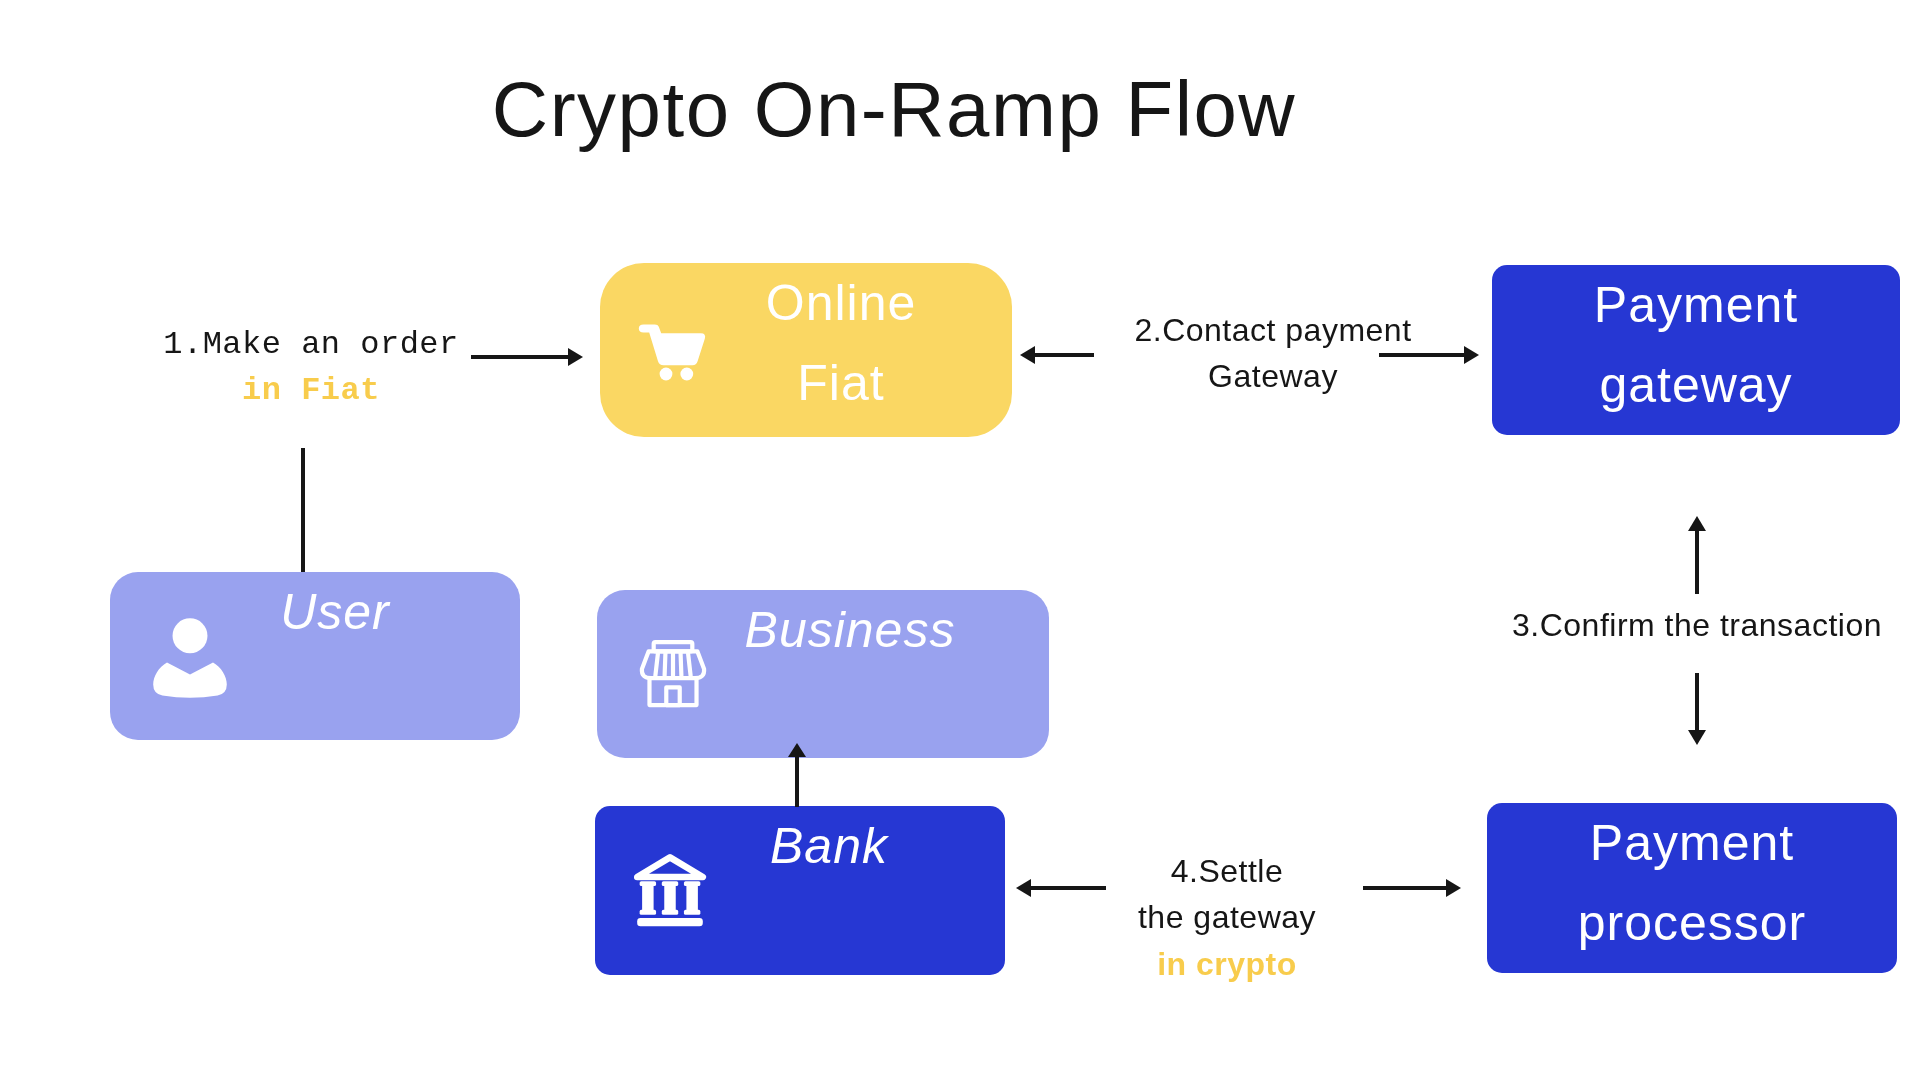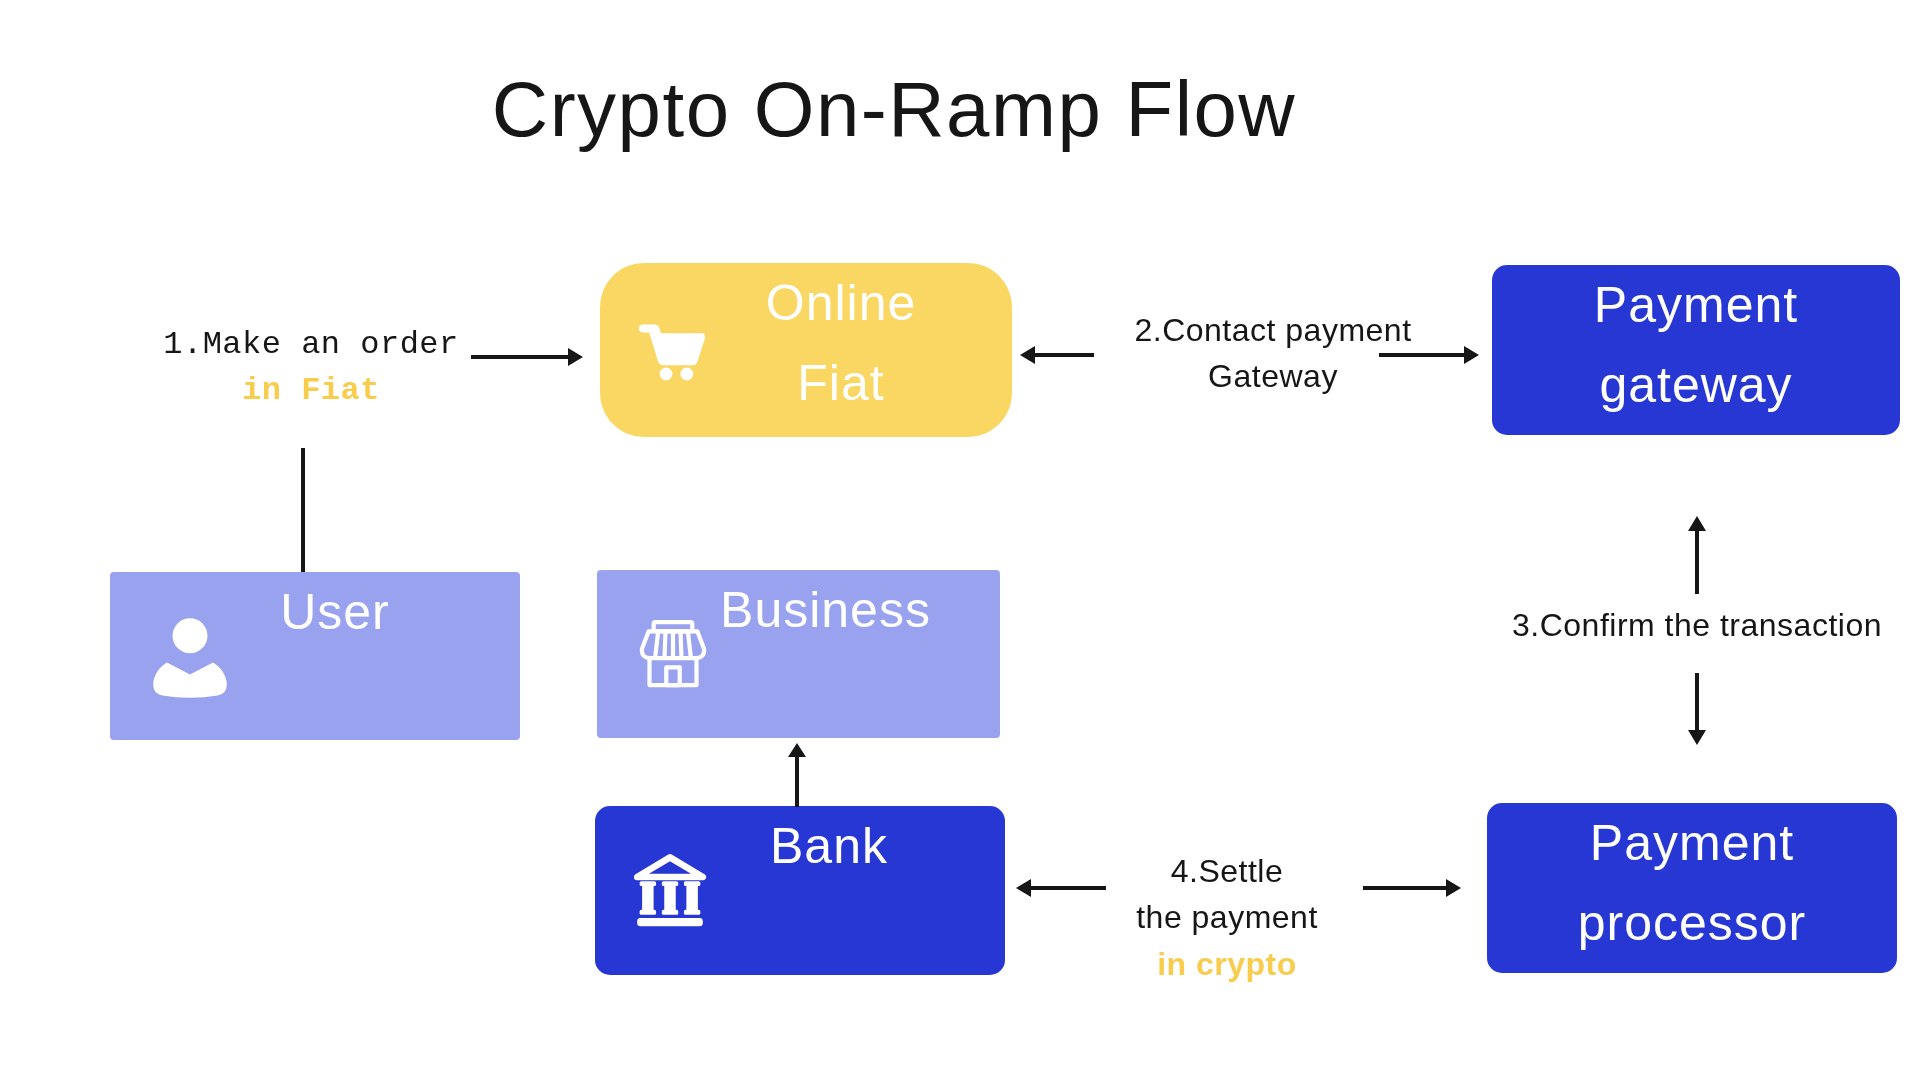--- a/index.html
+++ b/index.html
@@ -9,21 +9,21 @@
   *{box-sizing:border-box;}
   body{margin:0;width:1920px;height:1080px;overflow:hidden;background:var(--canvas);
        font-family:"Liberation Sans", sans-serif;}
   .canvas{position:relative;width:1920px;height:1080px;background:var(--canvas);}
   .title{position:absolute;left:894px;top:64px;transform:translateX(-50%);
          font-size:78px;font-weight:400;letter-spacing:1.5px;color:var(--ink);white-space:nowrap;}
   .node{position:absolute;display:flex;justify-content:center;color:var(--box_text);}
   .node .label{text-align:center;font-size:50px;line-height:1.6;letter-spacing:1px;white-space:nowrap;}
   .node .icon{position:absolute;left:34px;top:50%;transform:translateY(-50%);display:block;}
   .box-yellow{background:var(--yellow_box);border-radius:44px;}
-  .box-peri{background:var(--periwinkle_box);border-radius:4px;}
+  .box-peri{background:var(--periwinkle_box);border-radius:28px;font-style:italic;}
   .box-blue{background:var(--blue_box);border-radius:15px;}
   .step{position:absolute;transform:translateX(-50%);text-align:center;
         font-size:32px;line-height:1.45;letter-spacing:0.5px;color:var(--ink);white-space:nowrap;}
   .step .hl{color:var(--accent_yellow_text);font-weight:700;}
   .vline{position:absolute;width:4px;background:var(--ink);}
   .arrow{position:absolute;display:block;}
   .arrow line,.arrow path{stroke:#161616;stroke-width:4;fill:none;}
   .arrow polygon{fill:#161616;}
 </style>
 </head>
@@ -53,21 +53,21 @@
   </div>
 
   <div class="node box-peri" style="left:110px;top:572px;width:410px;height:168px;">
     <svg class="icon" width="92" height="92" viewBox="0 0 100 100">
       <circle cx="50" cy="28" r="19" fill="#fff"></circle>
       <path fill="#fff" d="M25 57 L50 70 L75 57 C84 62 90 72 90 81 Q90 91 80 93 Q50 98 20 93 Q10 91 10 81 C10 72 16 62 25 57 Z"></path>
     </svg>
     <div class="label" style="margin-left:40px;">User</div>
   </div>
 
-  <div class="node box-peri" style="left:597px;top:570px;width:403px;height:168px;">
+  <div class="node box-peri" style="left:597px;top:590px;width:452px;height:168px;">
     <svg class="icon" width="84" height="84" viewBox="0 0 100 100" fill="none" stroke="#fff" stroke-width="5" stroke-linejoin="round" stroke-linecap="round">
       <rect x="27" y="12" width="46" height="11" rx="2"></rect>
       <path d="M21 23 L13 44 Q12 55 24 55 L76 55 Q88 55 87 44 L79 23 Z"></path>
       <path d="M32 26 L29 52 M41 25 L40 52 M50 24 V52 M59 25 L60 52 M68 26 L71 52"></path>
       <path d="M22 55 V87 H78 V55"></path>
       <rect x="42" y="66" width="16" height="21"></rect>
     </svg>
     <div class="label" style="margin-left:54px;">Business</div>
   </div>
 
@@ -80,21 +80,21 @@
         <rect x="67" y="38" width="20" height="6" rx="2"></rect>
         <rect x="16" y="43" width="14" height="31"></rect>
         <rect x="43" y="43" width="14" height="31"></rect>
         <rect x="70" y="43" width="14" height="31"></rect>
         <rect x="13" y="73" width="20" height="6" rx="2"></rect>
         <rect x="40" y="73" width="20" height="6" rx="2"></rect>
         <rect x="67" y="73" width="20" height="6" rx="2"></rect>
         <rect x="10" y="83" width="80" height="10" rx="4"></rect>
       </g>
     </svg>
-    <div class="label" style="margin-left:58px;">Bank</div>
+    <div class="label" style="margin-left:58px;font-style:italic;">Bank</div>
   </div>
 
   <div class="node box-blue" style="left:1487px;top:803px;width:410px;height:170px;">
     <div class="label">
       <div>Payment</div>
       <div>processor</div>
     </div>
   </div>
 
   <div class="step" style="left:311px;top:322px;font-family:Liberation Mono, monospace;">
@@ -106,21 +106,21 @@
     <div>2.Contact payment</div>
     <div>Gateway</div>
   </div>
 
   <div class="step" style="left:1697px;top:602px;">
     <div>3.Confirm the transaction</div>
   </div>
 
   <div class="step" style="left:1227px;top:848px;">
     <div>4.Settle</div>
-    <div>the payment</div>
+    <div>the gateway</div>
     <div class="hl">in crypto</div>
   </div>
 
   <svg class="arrow" style="left:471px;top:344px;" width="112" height="26">
     <line x1="0" y1="13" x2="98" y2="13"></line>
       <polygon points="97,4 112,13 97,22"></polygon>
   </svg>
 
   <div class="vline" style="left:301px;top:448px;height:124px;"></div>
 

